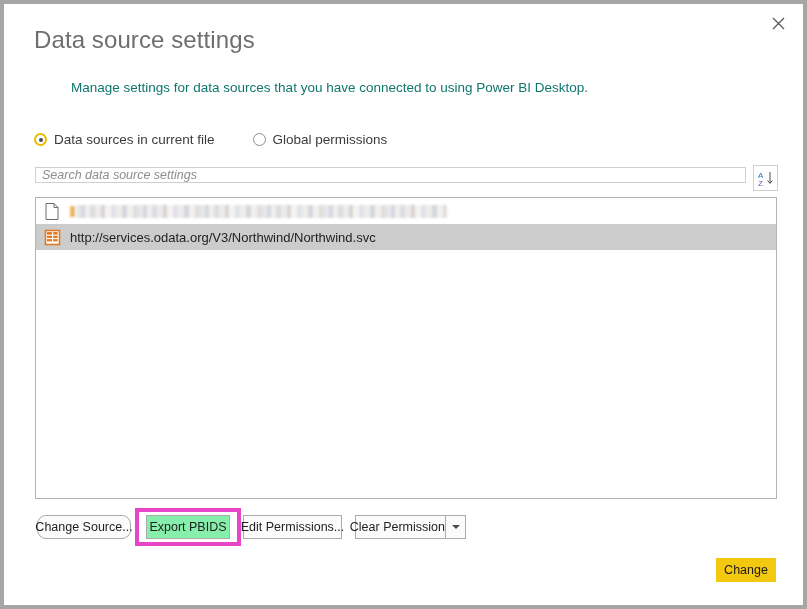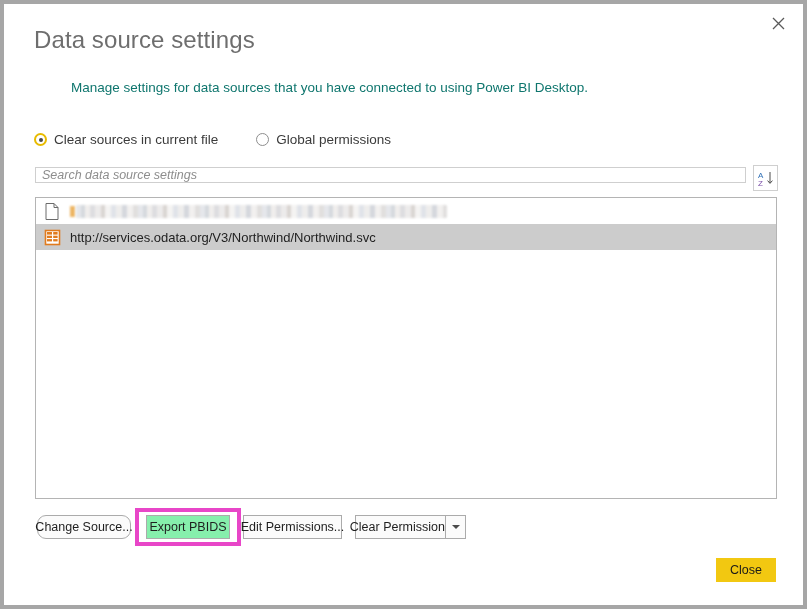--- a/index.html
+++ b/index.html
@@ -277,21 +277,21 @@
       <path d="M1 1 L12 12 M12 1 L1 12" stroke="#5a5a5a" stroke-width="1.3" fill="none"></path>
     </svg>
   </button>
 
   <div class="dlg-title">Data source settings</div>
   <div class="dlg-subtitle">Manage settings for data sources that you have connected to using Power BI Desktop.</div>
 
   <div class="radio-row">
     <div class="radio-opt">
       <span class="radio-mark on"></span>
-      <span class="radio-label">Clear sources in current file</span>
+      <span class="radio-label">Data sources in current file</span>
     </div>
     <div class="radio-opt">
       <span class="radio-mark off"></span>
       <span class="radio-label">Global permissions</span>
     </div>
   </div>
 
   <input id="search-input" type="text" placeholder="Search data source settings" style="">
 
   <button id="sort-button">
@@ -336,15 +336,15 @@
   <div class="btn" id="btn-change-source">Change Source...</div>
   <div class="btn" id="btn-export-pbids">Export PBIDS</div>
   <div class="btn" id="btn-edit-perms">Edit Permissions...</div>
   <div class="btn" id="btn-clear-perms">Clear Permissions</div>
   <div class="btn" id="btn-clear-perms-arrow">
     <span class="chev"></span>
   </div>
 
   <div id="annotation-highlight"></div>
 
-  <div class="btn" id="btn-close">Close</div>
+  <div class="btn" id="btn-close">Change</div>
 
 </div>
 
 </body></html>

